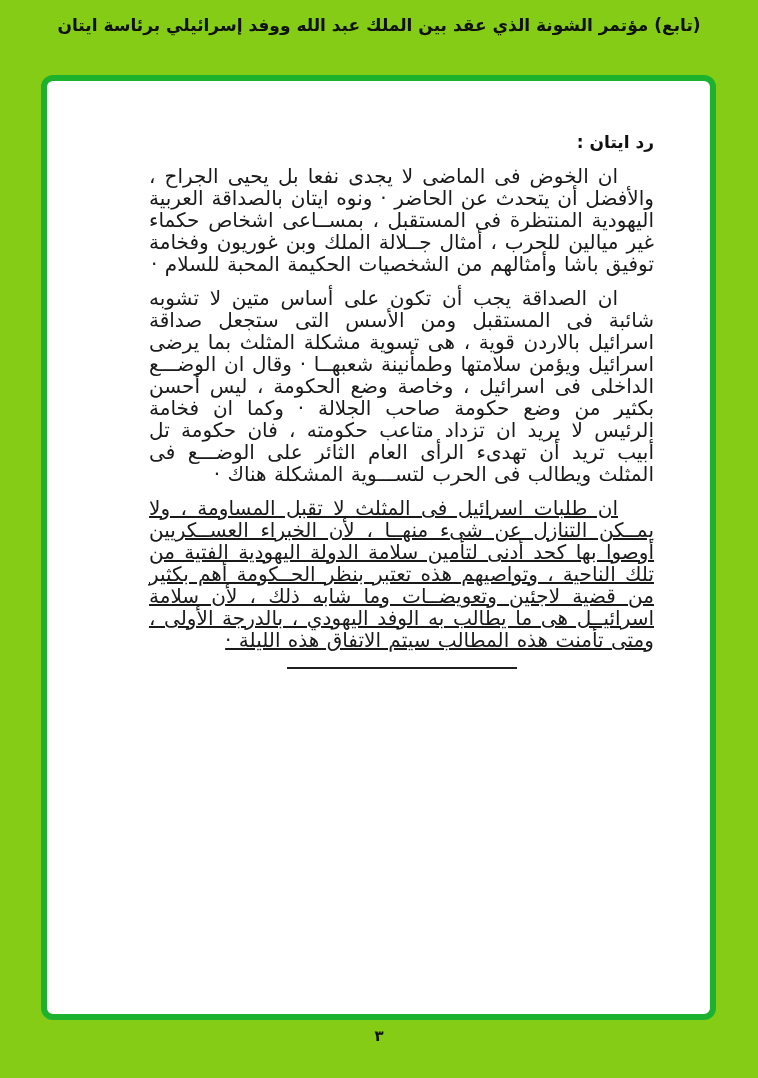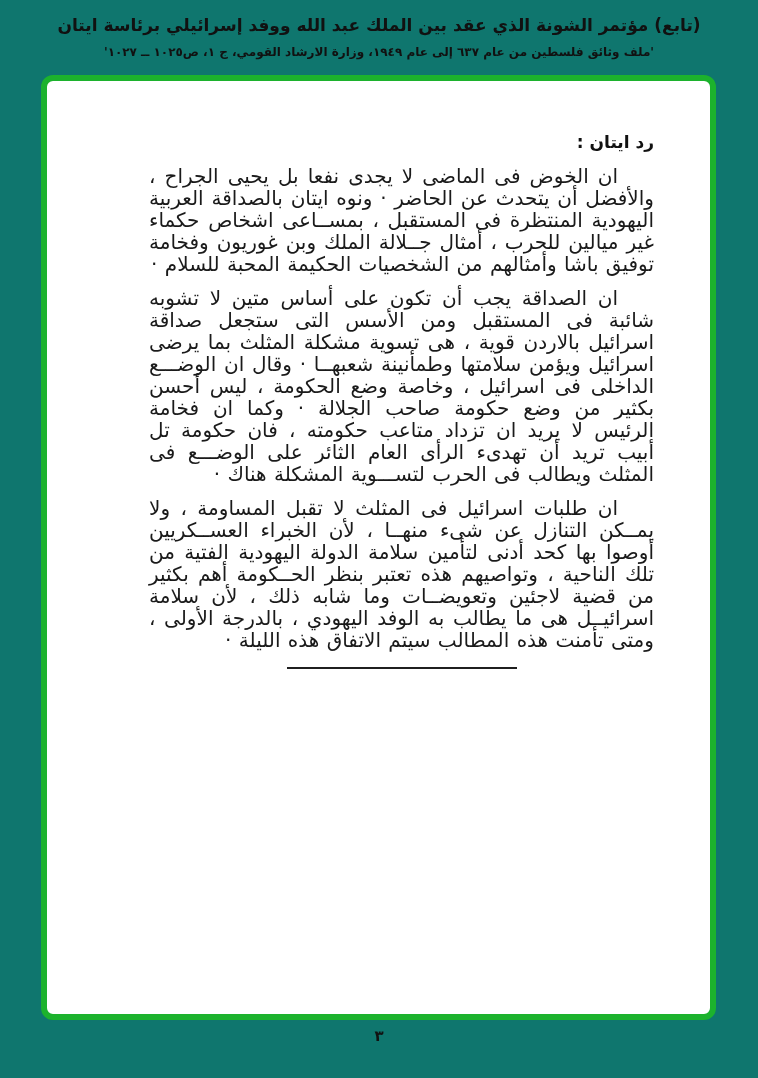--- a/index.html
+++ b/index.html
@@ -5,21 +5,21 @@
   * { margin: 0; padding: 0; box-sizing: border-box; }
   html, body { background: #ffffff; }
   body {
     width: 758px;
     height: 1078px;
     position: relative;
     font-family: "DejaVu Sans", sans-serif;
     color: #141414;
     overflow: hidden;
   }
-  .page { position: absolute; inset: 0; background: #0f766e; }
+  .page { position: absolute; inset: 0; background: #84cc16; }
 
   
   .doc-header {
     position: absolute;
     top: 12px;
     left: 0;
     width: 100%;
     text-align: center;
     direction: rtl;
   }
@@ -61,21 +61,21 @@
   }
   .para {
     font-size: 20px;
     line-height: 22px;
     text-align: justify;
     text-indent: 36px;
     margin-bottom: 12px;
     color: #1a1a1a;
     word-spacing: 1px;
   }
-  .para:last-of-type { margin-bottom: 0; }
+  .para:last-of-type { margin-bottom: 0; text-decoration: underline; }
 
   .divider {
     width: 230px;
     height: 2px;
     background: #1f1f1f;
     margin: 16px auto 0 auto;
   }
 
   .page-number {
     position: absolute;
@@ -88,21 +88,20 @@
     color: #111;
   }
 </style>
 </head>
 <body>
 
 <div class="page">
 
   <header class="doc-header">
     <div class="header-title">(تابع) مؤتمر الشونة الذي عقد بين الملك عبد الله ووفد إسرائيلي برئاسة ايتان</div>
-    <div class="header-source">'ملف وثائق فلسطين من عام ٦٣٧ إلى عام ١٩٤٩، وزارة الارشاد القومي، ج ١، ص١٠٢٥ ــ ١٠٢٧'</div>
   </header>
 
   <div class="green-frame">
     <div class="content">
       <h2 class="section-heading">رد ايتان :</h2>
 
       <p class="para">ان الخوض فى الماضى لا يجدى نفعا بل يحيى الجراح ، والأفضل أن يتحدث عن الحاضر · ونوه ايتان بالصداقة العربية اليهودية المنتظرة فى المستقبل ، بمســاعى اشخاص حكماء غير ميالين للحرب ، أمثال جــلالة الملك وبن غوريون وفخامة توفيق باشا وأمثالهم من الشخصيات الحكيمة المحبة للسلام ·</p>
 
 
       <p class="para">ان الصداقة يجب أن تكون على أساس متين لا تشوبه شائبة فى المستقبل ومن الأسس التى ستجعل صداقة اسرائيل بالاردن قوية ، هى تسوية مشكلة المثلث بما يرضى اسرائيل ويؤمن سلامتها وطمأنينة شعبهــا · وقال ان الوضـــع الداخلى فى اسرائيل ، وخاصة وضع الحكومة ، ليس أحسن بكثير من وضع حكومة صاحب الجلالة · وكما ان فخامة الرئيس لا يريد ان تزداد متاعب حكومته ، فان حكومة تل أبيب تريد أن تهدىء الرأى العام الثائر على الوضـــع فى المثلث ويطالب فى الحرب لتســـوية المشكلة هناك ·</p>

